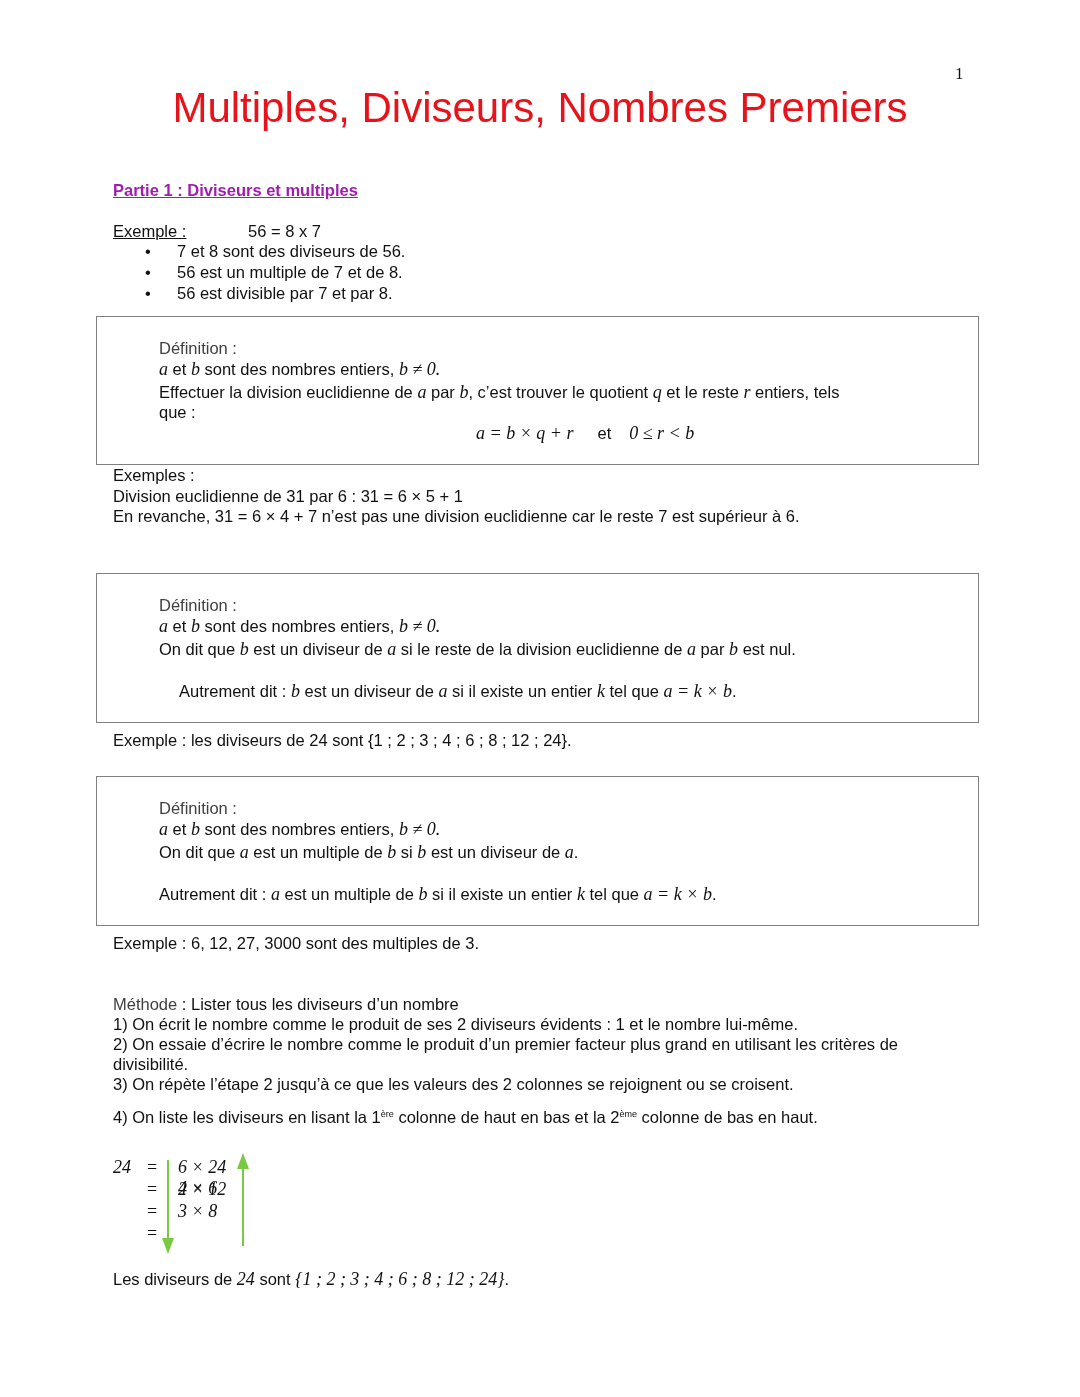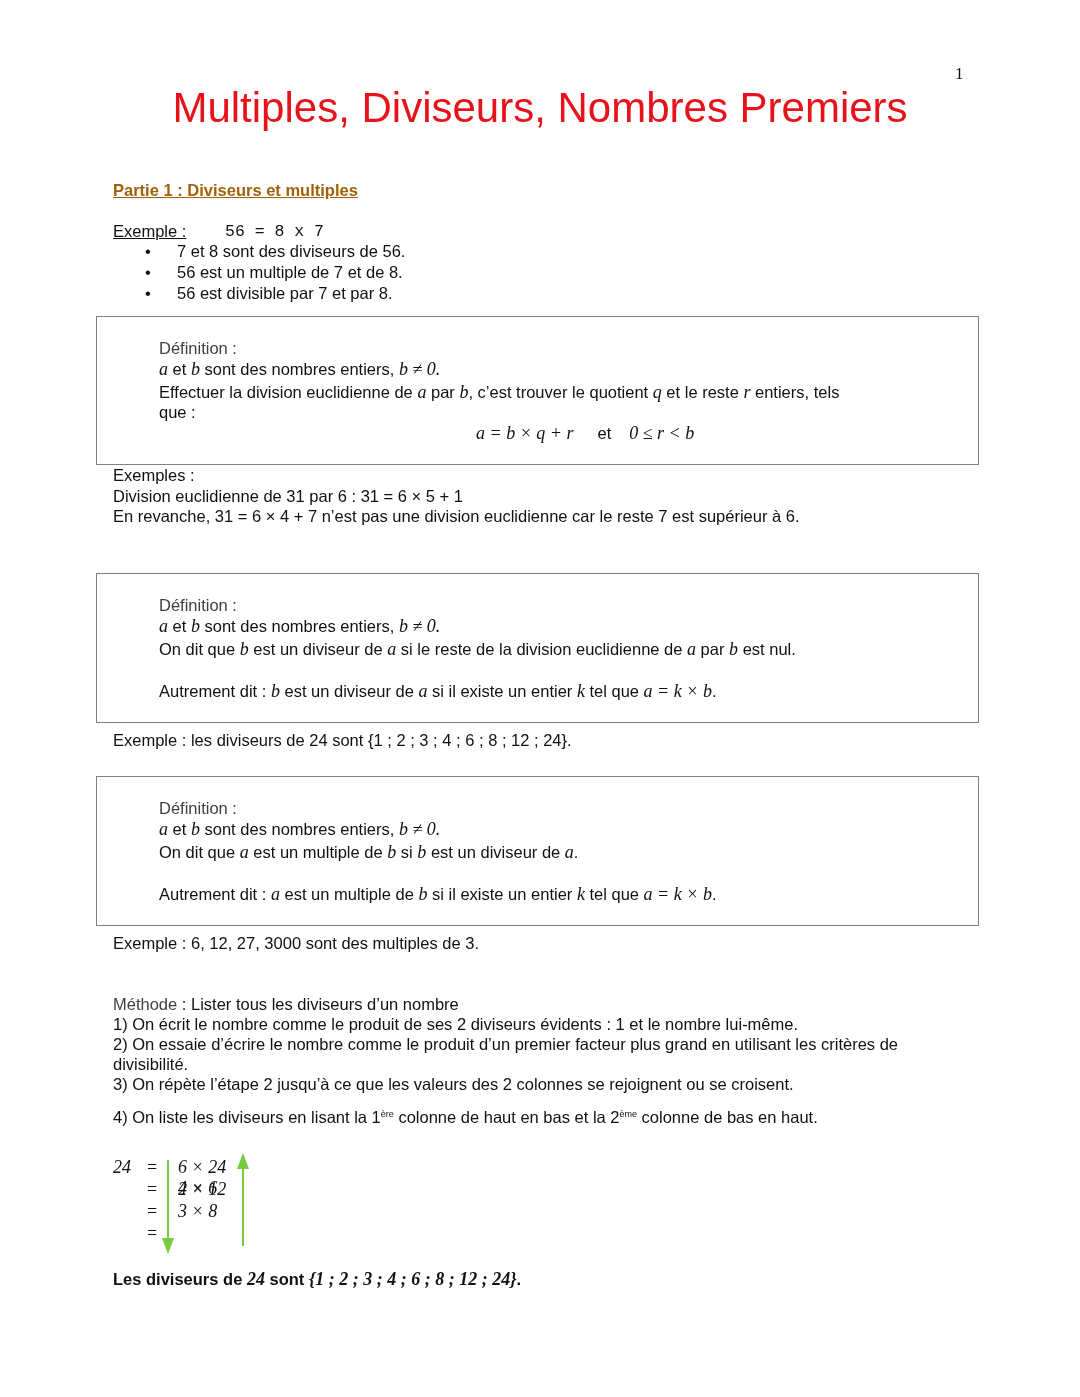--- a/index.html
+++ b/index.html
@@ -4,23 +4,23 @@
 <style>
   html, body { margin:0; padding:0; background:#ffffff; }
   body { width:1080px; height:1397px; position:relative; overflow:hidden;
          font-family:"Liberation Sans", sans-serif; color:#111; font-size:16.5px; }
   .abs { position:absolute; white-space:nowrap; }
   .m { font-family:"Liberation Serif", serif; font-style:italic; font-size:18px; }
   .red { color:#404040; }
   b, .b { font-weight:normal; }
   .page-num { left:955px; top:64px; font-family:"Liberation Serif", serif; font-size:17px; }
   .title { left:0; width:1080px; text-align:center; top:84px; font-size:42px; color:#e8131a; }
-  .part { left:113px; top:181px; font-weight:bold; color:#a16207; text-decoration:underline; font-size:16.5px; }
+  .part { left:113px; top:181px; font-weight:bold; color:#a21caf; text-decoration:underline; font-size:16.5px; }
   .ex-label { left:113px; top:222px; text-decoration:underline; }
-  .ex-eq { left:225px; top:222px;font-family:Liberation Mono, monospace; }
+  .ex-eq { left:248px; top:222px; }
   .bullet { left:145px; }
   .bullet-text { left:177px; }
   .box { position:absolute; left:96px; width:881px; border:1px solid #808080; background:#fff; }
   .line { position:absolute; left:159px; white-space:nowrap; }
   .arrow-line { position:absolute; width:2px; background:#7ac943; }
 </style>
 </head>
 <body>
 
 <div class="abs page-num">1</div>
@@ -48,21 +48,21 @@
 <div class="abs" style="left:476px; top:423px;"><span class="m">a = b × q + r</span><span style="display:inline-block; width:24px;"></span><span>et</span><span style="display:inline-block; width:18px;"></span><span class="m">0 ≤ r &lt; b</span></div>
 
 <div class="abs" style="left:113px; top:466px;"><b>Exemples</b><span> :</span></div>
 <div class="abs" style="left:113px; top:487px;text-align:center;">Division euclidienne de 31 par 6 : 31 = 6 × 5 + 1</div>
 <div class="abs" style="left:113px; top:507px;">En revanche, 31 = 6 × 4 + 7 n’est pas une division euclidienne car le reste 7 est supérieur à 6.</div>
 
 <div class="box" style="top:573px; height:148px;"></div>
 <div class="line b red" style="top:596px;">Définition :</div>
 <div class="line" style="top:616px;"><span class="m">a</span><span> et </span><span class="m">b</span><span> sont des nombres entiers, </span><span class="m">b ≠ 0.</span></div>
 <div class="line" style="top:639px;"><span>On dit que </span><span class="m">b</span><span> est un </span><b>diviseur</b><span> de </span><span class="m">a</span><span> si le reste de la division euclidienne de </span><span class="m">a</span><span> par </span><span class="m">b</span><span> est nul.</span></div>
-<div class="line" style="top:681px;"><span>Autrement dit : </span><span class="m">b</span><span> est un </span><b>diviseur</b><span> de </span><span class="m">a</span><span> si il existe un entier </span><span class="m">k</span><span> tel que </span><span class="m">a = k × b</span><span>.</span></div>
+<div class="line" style="top:681px;margin-left:20px;"><span>Autrement dit : </span><span class="m">b</span><span> est un </span><b>diviseur</b><span> de </span><span class="m">a</span><span> si il existe un entier </span><span class="m">k</span><span> tel que </span><span class="m">a = k × b</span><span>.</span></div>
 
 <div class="abs" style="left:113px; top:731px;"><b>Exemple</b><span> : les diviseurs de 24 sont {1 ; 2 ; 3 ; 4 ; 6 ; 8 ; 12 ; 24}.</span></div>
 
 <div class="box" style="top:776px; height:148px;"></div>
 <div class="line b red" style="top:799px;">Définition :</div>
 <div class="line" style="top:819px;"><span class="m">a</span><span> et </span><span class="m">b</span><span> sont des nombres entiers, </span><span class="m">b ≠ 0.</span></div>
 <div class="line" style="top:842px;"><span>On dit que </span><span class="m">a</span><span> est un </span><b>multiple</b><span> de </span><span class="m">b</span><span> si </span><span class="m">b</span><span> est un </span><b>diviseur</b><span> de </span><span class="m">a</span><span>.</span></div>
 <div class="line" style="top:884px;"><span>Autrement dit : </span><span class="m">a</span><span> est un </span><b>multiple</b><span> de </span><span class="m">b</span><span> si il existe un entier </span><span class="m">k</span><span> tel que </span><span class="m">a = k × b</span><span>.</span></div>
 
 <div class="abs" style="left:113px; top:934px;"><b>Exemple :</b><span> 6, 12, 27, 3000 sont des multiples de 3.</span></div>
@@ -90,13 +90,13 @@
       <polygon points="0,0 12,0 6,16" fill="#7ac943"></polygon>
     </svg>
 </div>
 <div>
   <svg class="abs" style="left:237px; top:1153px;" width="12" height="16" viewBox="0 0 12 16">
       <polygon points="6,0 12,16 0,16" fill="#7ac943"></polygon>
     </svg>
   <div class="arrow-line" style="left:242px; top:1166px; height:80px;"></div>
 </div>
 
-<div class="abs" style="left:113px; top:1269px;font-weight:bold;"><span>Les diviseurs de </span><span class="m">24</span><span> sont </span><span class="m">{1 ; 2 ; 3 ; 4 ; 6 ; 8 ; 12 ; 24}</span><span>.</span></div>
+<div class="abs" style="left:113px; top:1269px;"><span>Les diviseurs de </span><span class="m">24</span><span> sont </span><span class="m">{1 ; 2 ; 3 ; 4 ; 6 ; 8 ; 12 ; 24}</span><span>.</span></div>
 
 </body></html>

